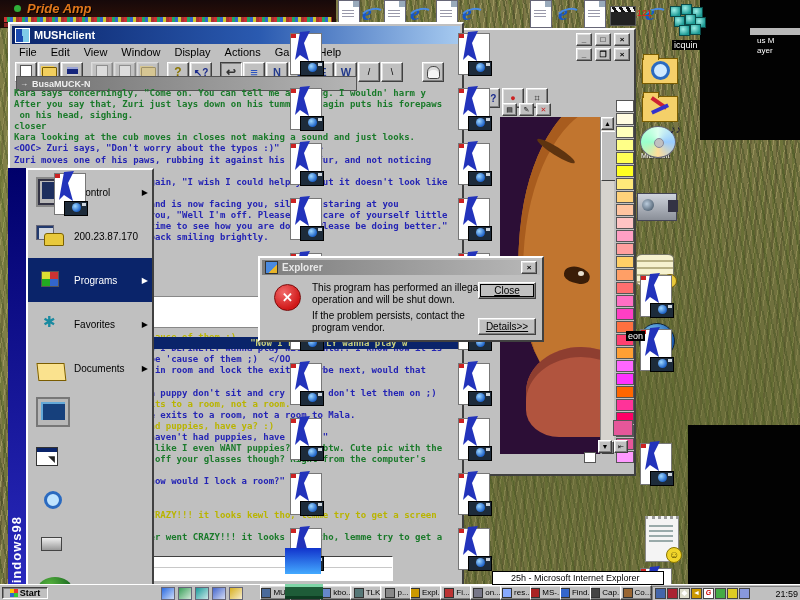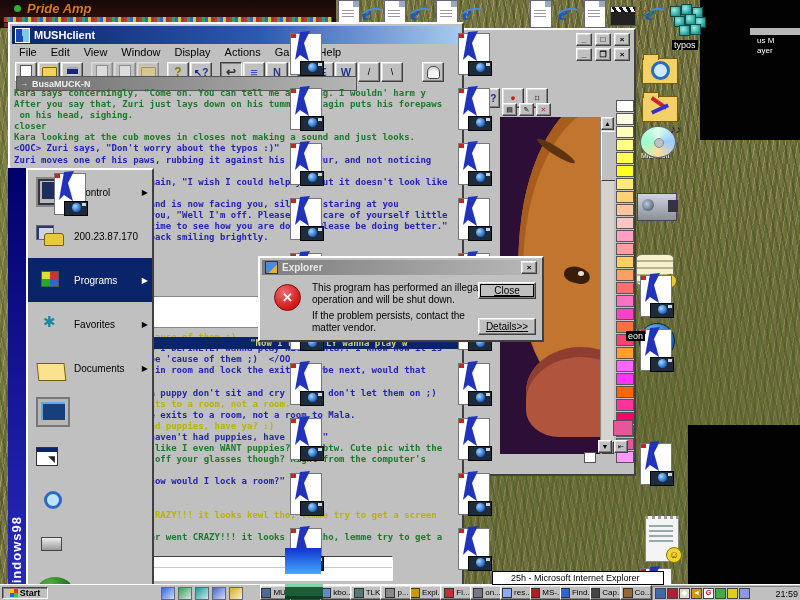--- a/index.html
+++ b/index.html
@@ -189,21 +189,21 @@
   <div class="icq">
     <i style="left:2px;top:2px;"></i>
       <i style="left:13px;top:0;"></i>
       <i style="left:24px;top:3px;"></i>
     <i style="left:6px;top:12px;"></i>
       <i style="left:17px;top:10px;"></i>
       <i style="left:27px;top:13px;"></i>
     <i style="left:11px;top:21px;"></i>
       <i style="left:22px;top:20px;"></i>
   </div>
-  <div class="chip" style="left:672px;top:40px;">typos</div>
+  <div class="chip" style="left:672px;top:40px;">icquin</div>
 
   <div class="ab" style="left:750px;top:28px;width:50px;height:7px;background:#b8b8b8;z-index:3;"></div>
   <div class="ab" style="left:757px;top:36px;font-size:8px;color:#fff;z-index:3;">us M</div>
   <div class="ab" style="left:757px;top:46px;font-size:8px;color:#fff;z-index:3;">ayer</div>
 
   <div class="ab" style="left:641px;top:152px;font-size:7px;color:#fff;z-index:3;text-shadow:1px 1px 0 #333;">Microsoft</div>
   <div class="chip" style="left:626px;top:331px;z-index:16;">eon</div>
 
   <div class="ab bevel-out" id="psp">
     <div class="cap3" style="right:4px;top:3px;">
@@ -440,21 +440,21 @@
     </div>
 
   <div class="ab bevel-out" id="dlg">
     <div class="titlebar inactive-bar" style="height:15px;font-size:10px;">
       <span style="width:11px;height:11px;background:linear-gradient(135deg,#4a8ae0 60%,#e8b52a 60%);border:1px solid #333;"></span>
       <span>Explorer</span>
       <button class="btn mini" style="position:absolute;right:3px;top:1px;">×</button>
     </div>
     <div class="red">✕</div>
     <div class="msg" style="top:24px;">This program has performed an illegal operation and will be shut down.</div>
-    <div class="msg" style="top:52px;">If the problem persists, contact the matter vendor.</div>
+    <div class="msg" style="top:52px;">If the problem persists, contact the program vendor.</div>
     <button class="btn dbtn" style="left:218px;top:24px;outline:1px solid #000;outline-offset:-3px;justify-content:center;">
         <u>Close</u>
       </button>
     <button class="btn dbtn" style="left:218px;top:60px;">
         <u>Details&gt;&gt;</u>
       </button>
   </div>
 
   <div class="bigico" style="left:642px;top:58px;">
       <div class="fold32" style="position:relative;">

